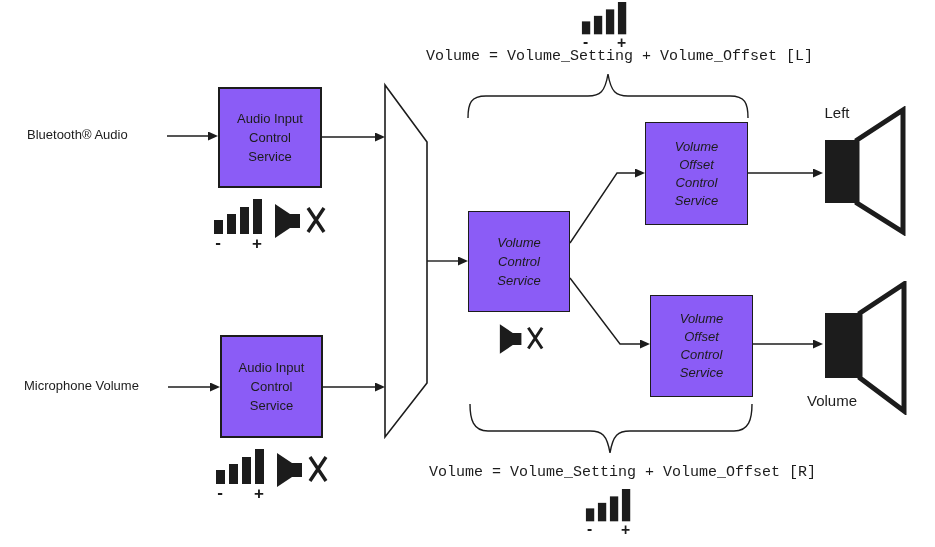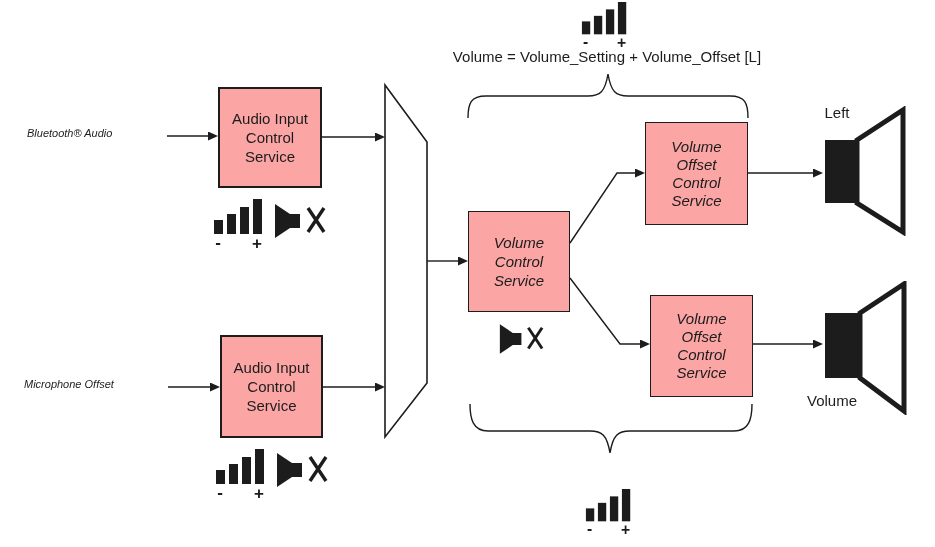--- a/index.html
+++ b/index.html
@@ -9,38 +9,38 @@
     background:#ffffff;
     font-family:"Liberation Sans", sans-serif;
     color:#1c1c1c;
     overflow:hidden;
   }
   .abs{position:absolute;}
   .service-box{
     position:absolute;
     box-sizing:border-box;
     border:2px solid #1c1c1c;
-    background:#fca5a5;
+    background:#8b5cf6;
     display:flex;align-items:center;justify-content:center;
     text-align:center;
-    font-size:15px;line-height:19px;
+    font-size:13px;line-height:19px;
     white-space:pre-line;
   }
   .service-box.thin{border-width:1.5px;font-style:italic;}
   .io-label{
     position:absolute;
-    font-size:11px;
+    font-size:13px;
     white-space:nowrap;
-    font-style:italic;
   }
   .formula{
     position:absolute;
     font-size:15px;
     text-align:center;
     white-space:nowrap;
+    font-family:Liberation Mono, monospace;
   }
   .spk-label{
     position:absolute;
     font-size:15px;
     text-align:center;
     width:50px;
   }
   svg{display:block;}
   #overlay{position:absolute;left:0;top:0;z-index:0;}
   .layer{z-index:1;}
@@ -66,21 +66,21 @@
       <polyline points="570,278 620,344 641,344" marker-end="url(#ah)"></polyline>
       <line x1="748" y1="173" x2="814" y2="173" marker-end="url(#ah)"></line>
       <line x1="753" y1="344" x2="814" y2="344" marker-end="url(#ah)"></line>
     </g>
     <polygon points="385,85 427,142 427,383 385,437" fill="#ffffff" stroke="#1c1c1c" stroke-width="1.6"></polygon>
     <path d="M 468 118 C 468 103 471 96 486 96 L 588 96 C 600 96 605 92 608 74 C 611 92 616 96 628 96 L 730 96 C 745 96 748 103 748 118" fill="none" stroke="#1c1c1c" stroke-width="1.4"></path>
     <path d="M 470 404 C 470 419 473 431 488 431 L 590 431 C 602 431 607 435 610 453 C 613 435 618 431 630 431 L 734 431 C 749 431 752 419 752 404" fill="none" stroke="#1c1c1c" stroke-width="1.4"></path>
   </svg>
 
   <div class="io-label layer" style="left:27px;top:127px;">Bluetooth® Audio</div>
-  <div class="io-label layer" style="left:24px;top:378px;">Microphone Offset</div>
+  <div class="io-label layer" style="left:24px;top:378px;">Microphone Volume</div>
 
   <div class="service-box layer" style="left:218px;top:87px;width:104px;height:101px;">Audio Input
 Control
 Service</div>
   <div class="service-box layer" style="left:220px;top:335px;width:103px;height:103px;">Audio Input
 Control
 Service</div>
   <div class="service-box thin layer" style="left:468px;top:211px;width:102px;height:101px;">Volume
 Control
 Service</div>
@@ -145,20 +145,21 @@
       <rect x="1" y="21" width="9" height="14"></rect>
       <rect x="14" y="15" width="9" height="20"></rect>
       <rect x="27" y="8" width="9" height="27"></rect>
       <rect x="40" y="0" width="9" height="35"></rect>
     </g>
     <text x="5" y="49" font-size="17" font-weight="bold" fill="#1c1c1c" text-anchor="middle">-</text>
     <text x="44" y="50" font-size="17" font-weight="bold" fill="#1c1c1c" text-anchor="middle">+</text>
   </svg>
 
   <div class="formula layer" style="left:426px;top:48px;width:362px;">Volume = Volume_Setting + Volume_Offset [L]</div>
+  <div class="formula layer" style="left:429px;top:464px;width:362px;">Volume = Volume_Setting + Volume_Offset [R]</div>
 
   <div class="spk-label layer" style="left:812px;top:104px;">Left</div>
   <svg class="abs layer" style="left:823px;top:106px;" width="85" height="130" viewBox="0 0 85 130">
     <rect x="2" y="34" width="32" height="63" fill="#1c1c1c"></rect>
     <polygon points="34,34 80,4 80,126 34,97" fill="#ffffff" stroke="#1c1c1c" stroke-width="5"></polygon>
   </svg>
 
   <svg class="abs layer" style="left:823px;top:281px;" width="86" height="134" viewBox="0 0 86 134">
     <rect x="2" y="32" width="35" height="65" fill="#1c1c1c"></rect>
     <polygon points="37,32 81,3 81,130 37,97" fill="#ffffff" stroke="#1c1c1c" stroke-width="5"></polygon>

